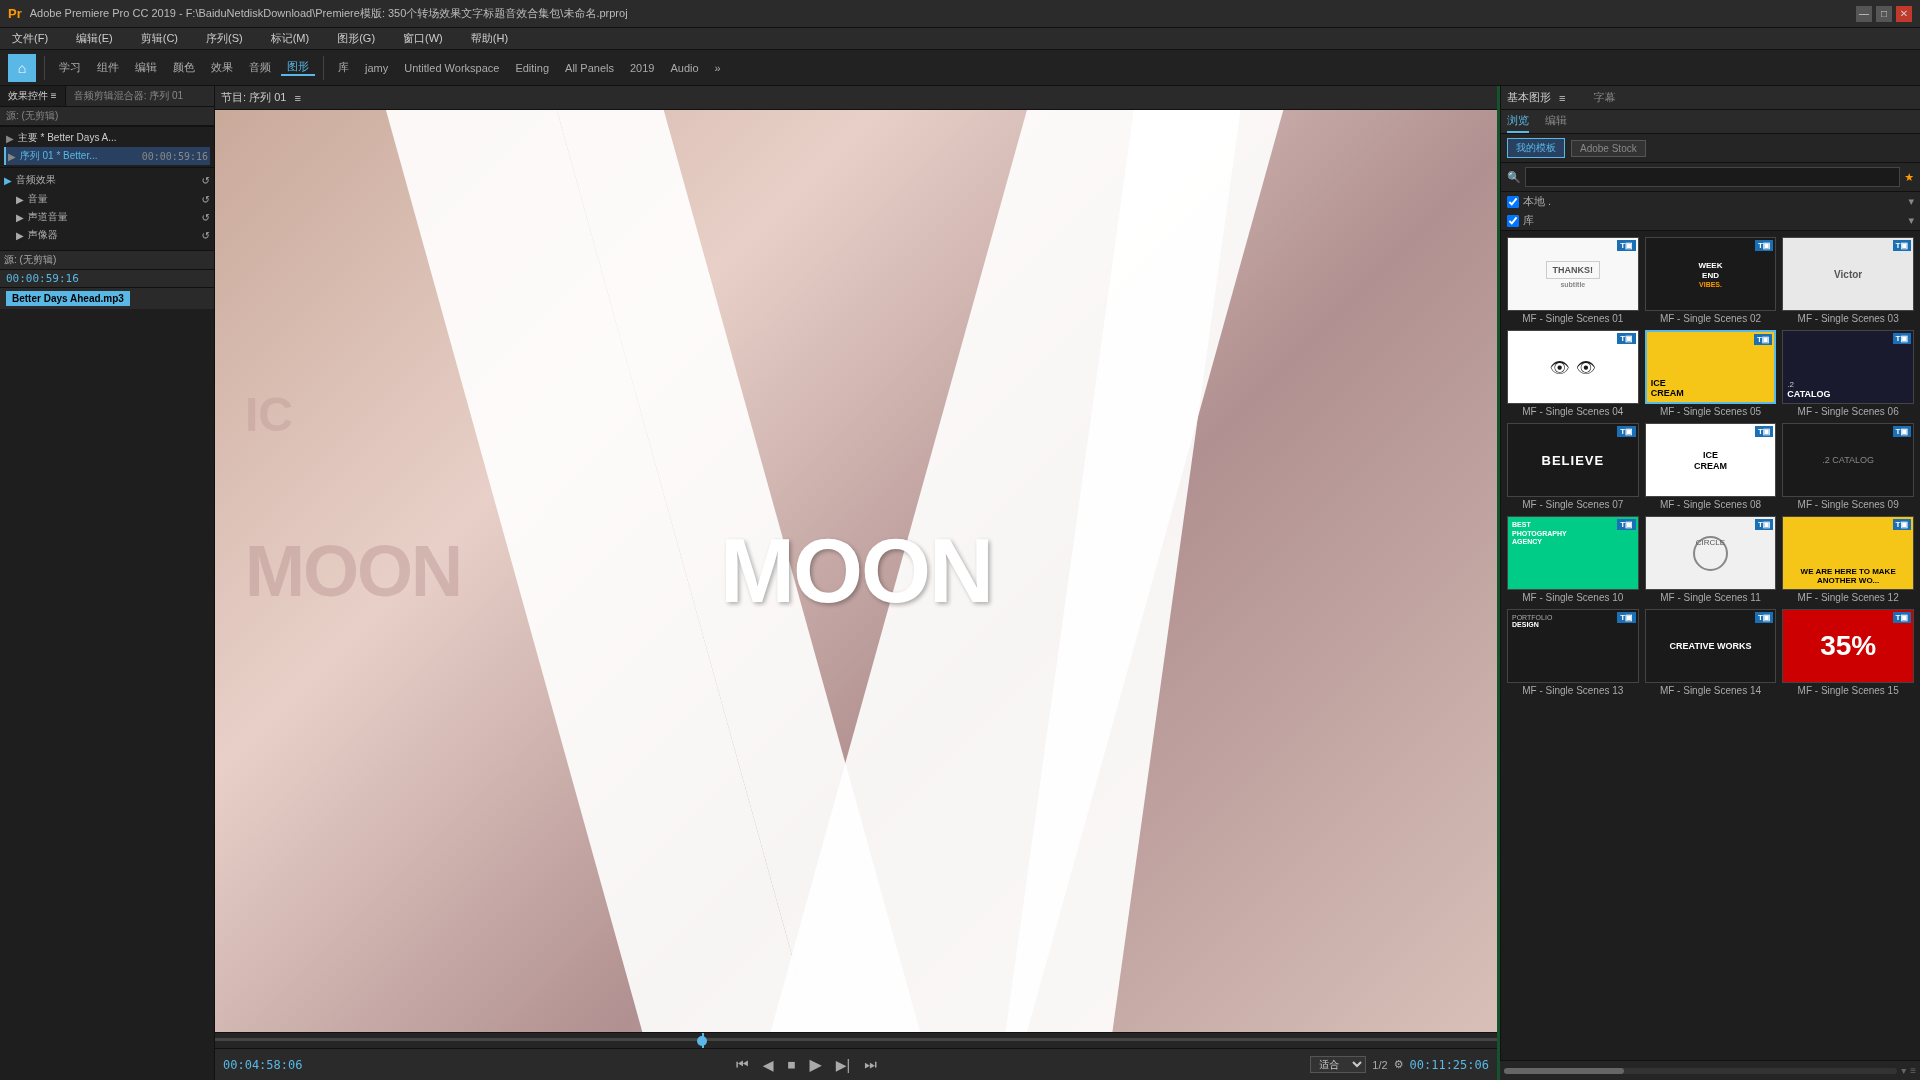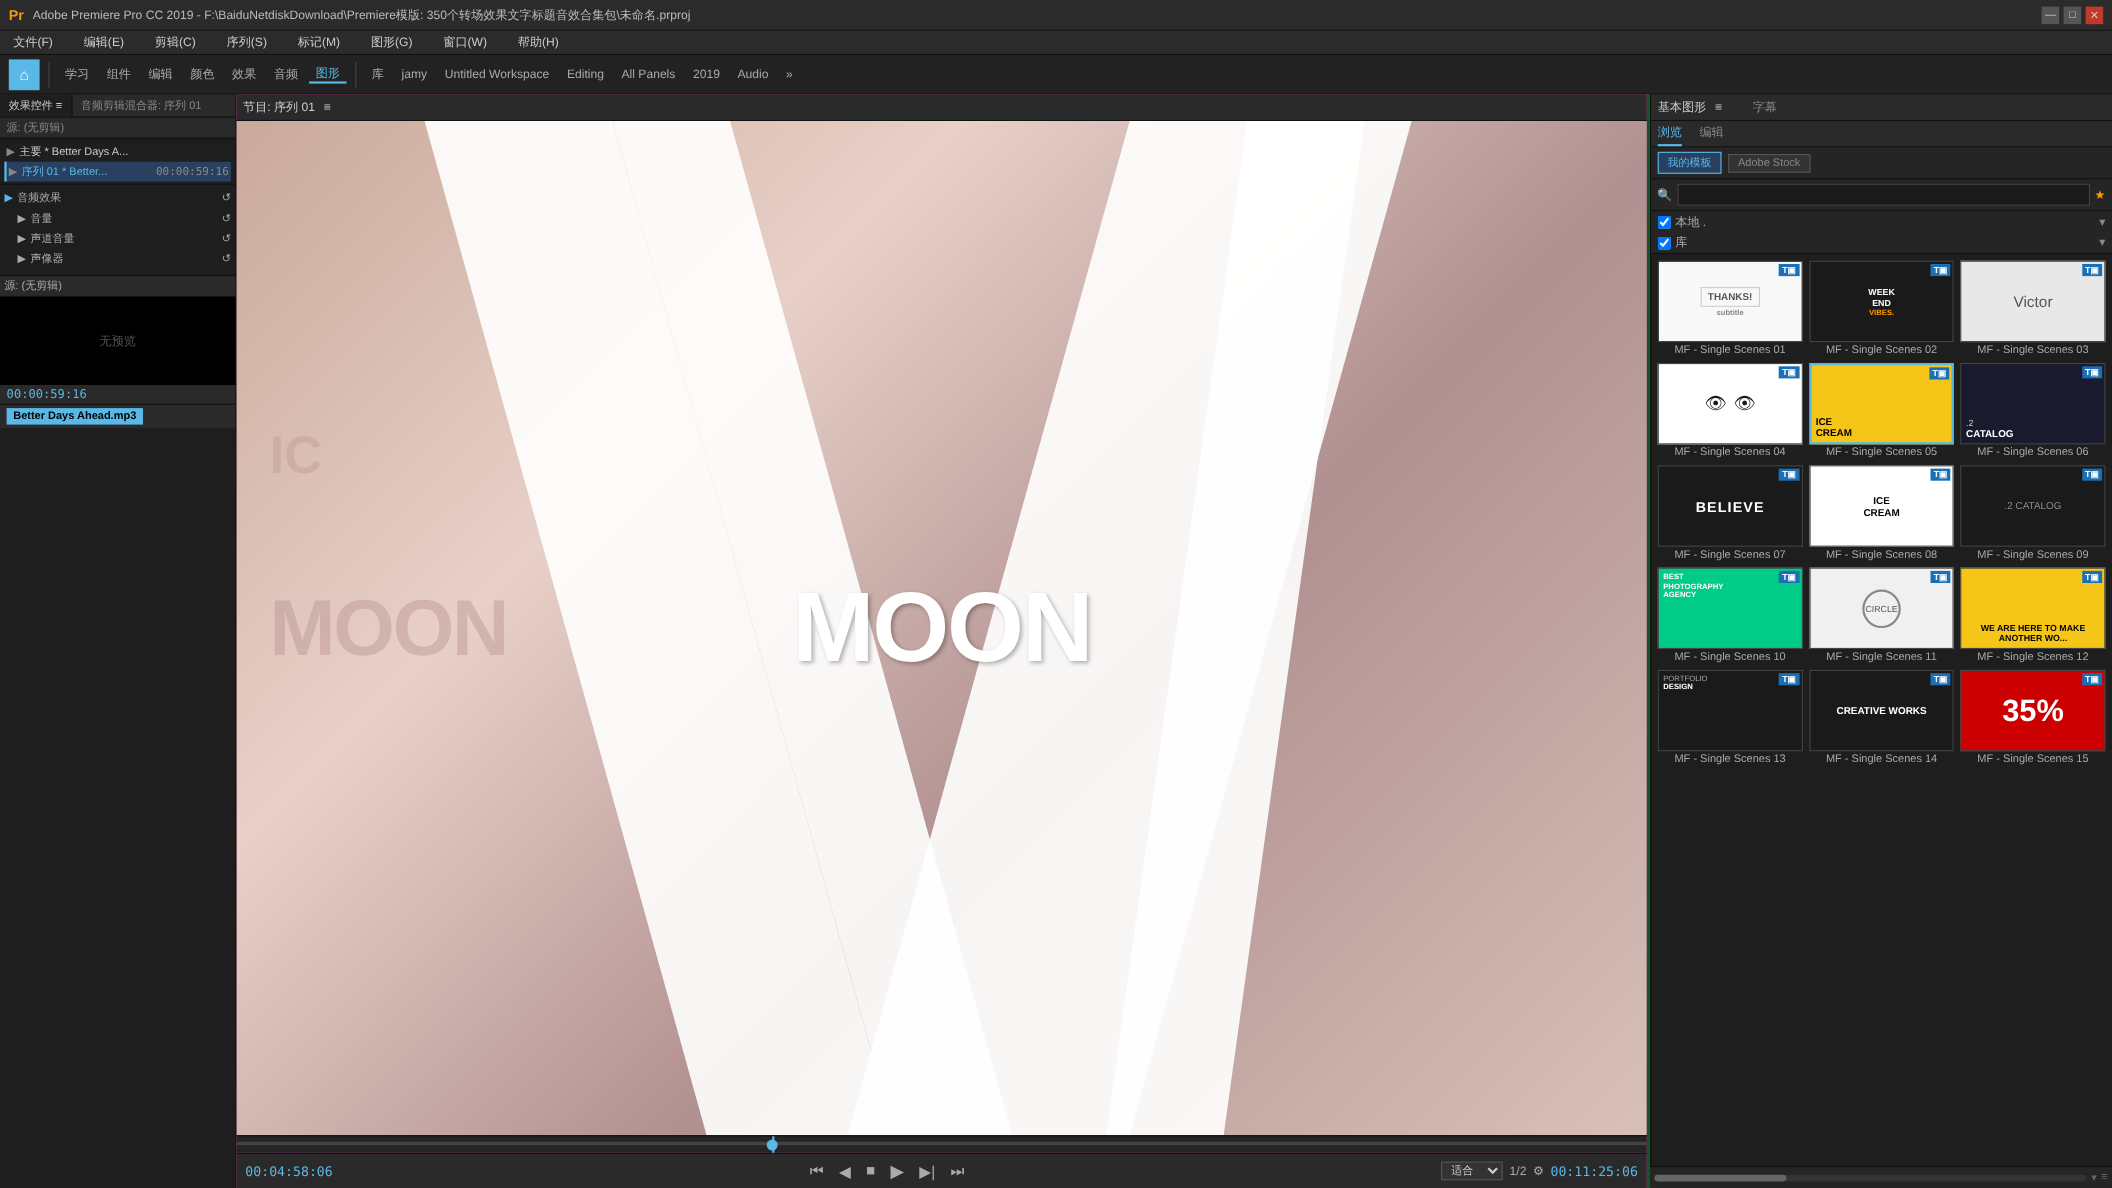--- a/index.html
+++ b/index.html
@@ -150,23 +150,20 @@
             <span>声像器</span>
             <span style="margin-left:auto;">↺</span>
         </div>
       </div>
     </div>
 
     <div style="border-top:1px solid #111;margin-top:4px;">
       <div style="display:flex;padding:2px 4px;gap:4px;border-bottom:1px solid #111;background:#2a2a2a;">
         <span style="font-size:10px;color:#aaa;">源: (无剪辑)</span>
       </div>
-      <div style="height:80px;background:#000;display:flex;align-items:center;justify-content:center;">
-        <span style="color:#555;font-size:11px;">无预览</span>
-      </div>
       <div style="background:#2a2a2a;padding:2px 6px;display:flex;align-items:center;gap:4px;font-size:11px;">
         <span style="color:#59b8e6;font-family:monospace;font-size:11px;">00:00:59:16</span>
       </div>
       <div style="background:#2a2a2a;border-top:1px solid #111;padding:3px 6px;">
         <div style="background:#59b8e6;padding:2px 6px;font-size:10px;color:#000;font-weight:bold;display:inline-block;cursor:pointer;">Better Days Ahead.mp3</div>
       </div>
     </div>
   </div>
 
   <div id="program-monitor">
@@ -271,21 +268,21 @@
         <div class="template-thumb tmpl-weekend" style="background:#1a1a1a;display:flex;flex-direction:column;align-items:center;justify-content:center;gap:1px;">
           <span style="color:white;font-weight:bold;font-size:8px;">WEEK</span>
           <span style="color:white;font-weight:bold;font-size:8px;">END</span>
           <span style="color:#f90;font-size:7px;">VIBES.</span>
           <div class="template-badge blue" style="position:absolute;top:2px;right:2px;">T▣</div>
         </div>
         <div class="template-label">MF - Single Scenes 02</div>
       </div>
       <div class="template-item">
         <div class="template-thumb tmpl-victor" style="background:#e8e8e8;display:flex;align-items:center;justify-content:center;">
-          <span style="font-size:14px;color:#555;font-weight:normal;">Victor</span>
+          <span style="font-size:10px;color:#555;font-weight:bold;">Victor</span>
           <div class="template-badge blue" style="position:absolute;top:2px;right:2px;">T▣</div>
         </div>
         <div class="template-label">MF - Single Scenes 03</div>
       </div>
 
       <div class="template-item">
         <div class="template-thumb" style="background:#fff;display:flex;align-items:center;justify-content:center;">
           <div style="display:flex;gap:6px;font-size:16px;">
             <span style="color:#1a1a1a;">👁</span>
             <span style="color:#1a1a1a;">👁</span>
@@ -338,21 +335,21 @@
         <div class="template-thumb" style="background:#00cc88;display:flex;flex-direction:column;align-items:flex-start;justify-content:flex-start;padding:4px;">
           <span style="font-size:7px;font-weight:bold;color:white;line-height:1.2;">BEST</span>
           <span style="font-size:7px;font-weight:bold;color:white;line-height:1.2;">PHOTOGRAPHY</span>
           <span style="font-size:7px;font-weight:bold;color:white;line-height:1.2;">AGENCY</span>
           <div class="template-badge blue" style="position:absolute;top:2px;right:2px;">T▣</div>
         </div>
         <div class="template-label">MF - Single Scenes 10</div>
       </div>
       <div class="template-item">
         <div class="template-thumb" style="background:#f0f0f0;display:flex;align-items:center;justify-content:center;">
-          <div style="width:35px;height:35px;border:2px solid #888;border-radius:50%;display:flex;align-items:center;justify-content:center;">
+          <div style="width:35px;height:35px;border:2px solid #888;border-radius:50%;display:flex;justify-content:center;">
             <span style="font-size:8px;color:#555;">CIRCLE</span>
           </div>
           <div class="template-badge blue" style="position:absolute;top:2px;right:2px;">T▣</div>
         </div>
         <div class="template-label">MF - Single Scenes 11</div>
       </div>
       <div class="template-item">
         <div class="template-thumb" style="background:#f5c518;display:flex;align-items:center;justify-content:flex-end;flex-direction:column;padding:4px;">
           <span style="font-size:8px;font-weight:bold;color:#000;text-align:center;">WE ARE HERE TO MAKE ANOTHER WO...</span>
           <div class="template-badge blue" style="position:absolute;top:2px;right:2px;">T▣</div>

